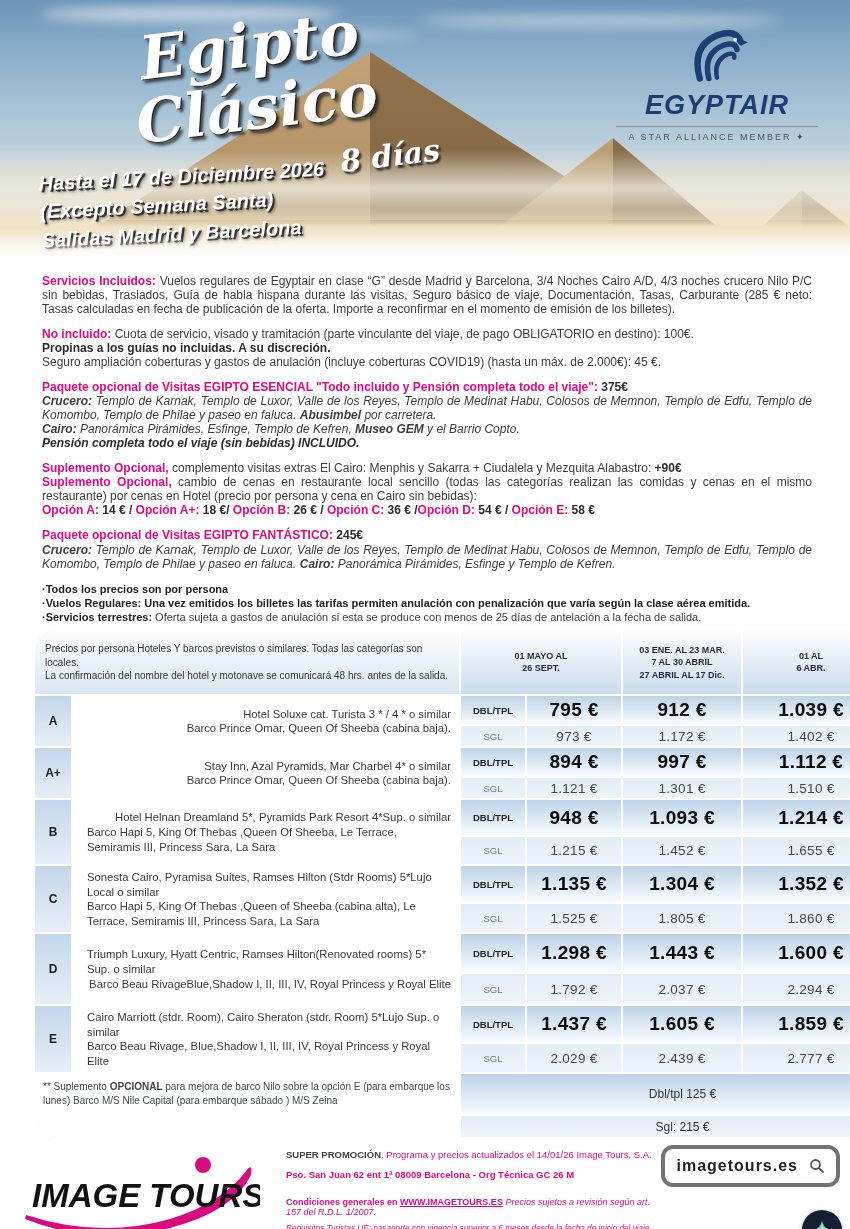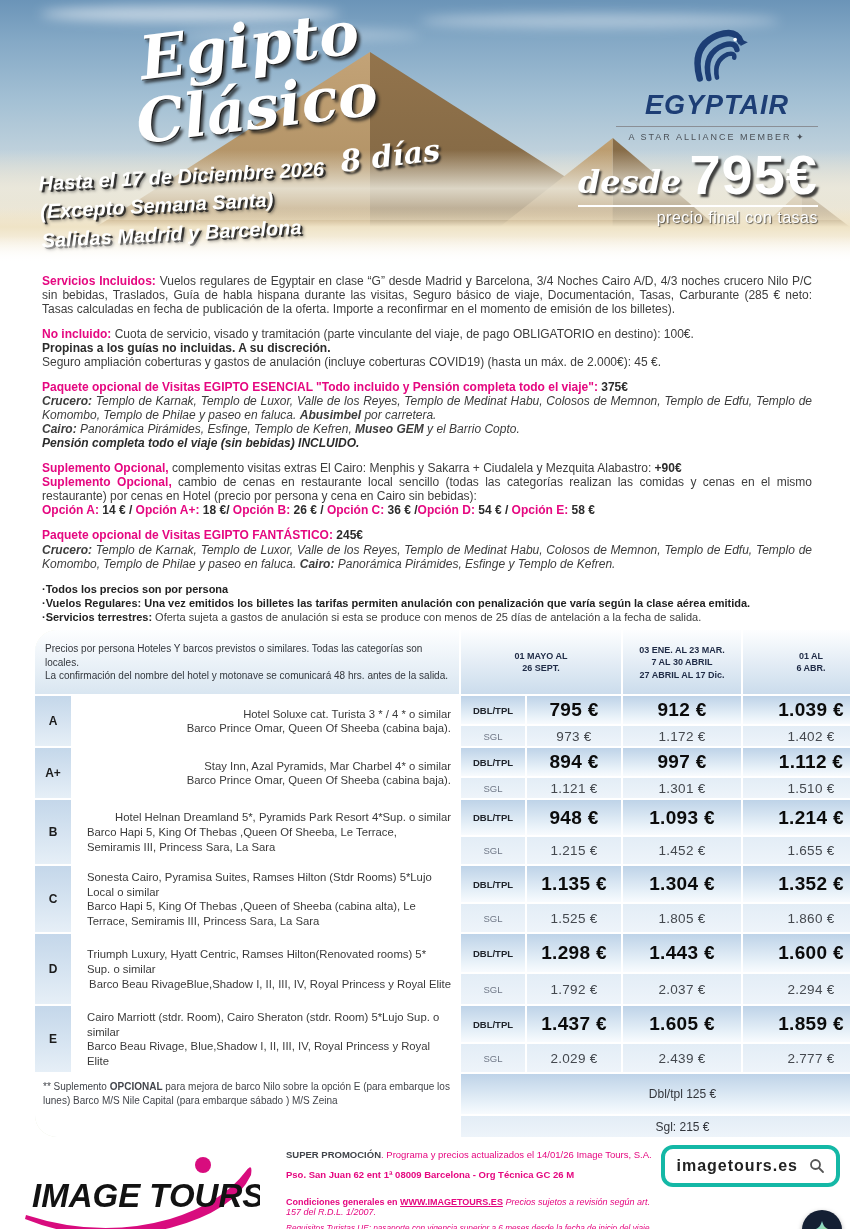--- a/index.html
+++ b/index.html
@@ -87,21 +87,21 @@
   .page-footer{position:relative;height:117px;margin-top:0;}
   .it-logo{position:absolute;left:20px;top:18px;}
   .promo{position:absolute;left:286px;top:12px;width:380px;}
   .promo .l1{font-size:9.5px;margin-bottom:9px;color:#e50880;}
   .promo .dk{color:#3f4349;font-weight:bold;}
   .promo .l2{font-size:9.5px;color:#e50880;font-weight:bold;margin-bottom:17px;}
   .promo .l3{font-size:9px;color:#e50880;margin-bottom:6px;}
   .promo .lk{font-weight:bold;text-decoration:underline;color:#e50880;cursor:pointer;}
   .promo .sm{font-size:8.2px;font-style:italic;color:#e50880;line-height:1.45;}
   .pill{position:absolute;right:10px;top:8px;display:flex;align-items:center;gap:6px;
-    border:4px solid #14b8a6;border-radius:12px;background:#fff;padding:4px 6px 4px 12px;}
+    border:4px solid #737373;border-radius:12px;background:#fff;padding:4px 6px 4px 12px;}
   .pill-text{font-weight:bold;font-size:16px;color:#222;letter-spacing:1px;}
   .pill-btn{width:26px;height:26px;border-radius:50%;background:#fff;display:flex;align-items:center;justify-content:center;cursor:pointer;}
   .chat{position:absolute;right:8px;bottom:4px;width:40px;height:40px;border-radius:50%;background:#141f33;
     display:flex;align-items:center;justify-content:center;cursor:pointer;box-shadow:0 2px 5px rgba(0,0,0,.35);}
 </style>
 </head>
 <body>
 
 <div class="page">
 
@@ -141,24 +141,20 @@
 
     <div class="hero-title">Egipto Clásico</div>
     <div class="hero-sub">8 días</div>
 
     <div class="hero-dates">
       <div>Hasta el 17 de Diciembre 2026</div>
       <div>(Excepto Semana Santa)</div>
       <div>Salidas Madrid y Barcelona</div>
     </div>
 
-    <div class="price-block">
-      <span class="price-desde">desde</span><span class="price-big">795€</span>
-      <div class="price-note">precio final con tasas</div>
-    </div>
     <div class="fade"></div>
   </div>
 
   <div class="content">
     <p><span class="pink">Servicios Incluidos:</span><span> Vuelos regulares de Egyptair en clase “G” desde Madrid y Barcelona, 3/4 Noches Cairo A/D, 4/3 noches crucero Nilo P/C sin bebidas, Traslados, Guía de habla hispana durante las visitas, Seguro básico de viaje, Documentación, Tasas, Carburante (285 € neto: Tasas calculadas en fecha de publicación de la oferta. Importe a reconfirmar en el momento de emisión de los billetes).</span></p>
 
     <p><span class="pink">No incluido:</span><span> Cuota de servicio, visado y tramitación (parte vinculante del viaje, de pago OBLIGATORIO en destino):  100€.</span><br>
       <span class="blk">Propinas a los guías no incluidas. A su discreción.</span><br>
       <span>Seguro ampliación coberturas y gastos de anulación (incluye coberturas COVID19)  (hasta un máx. de 2.000€): 45 €.</span></p>
 

